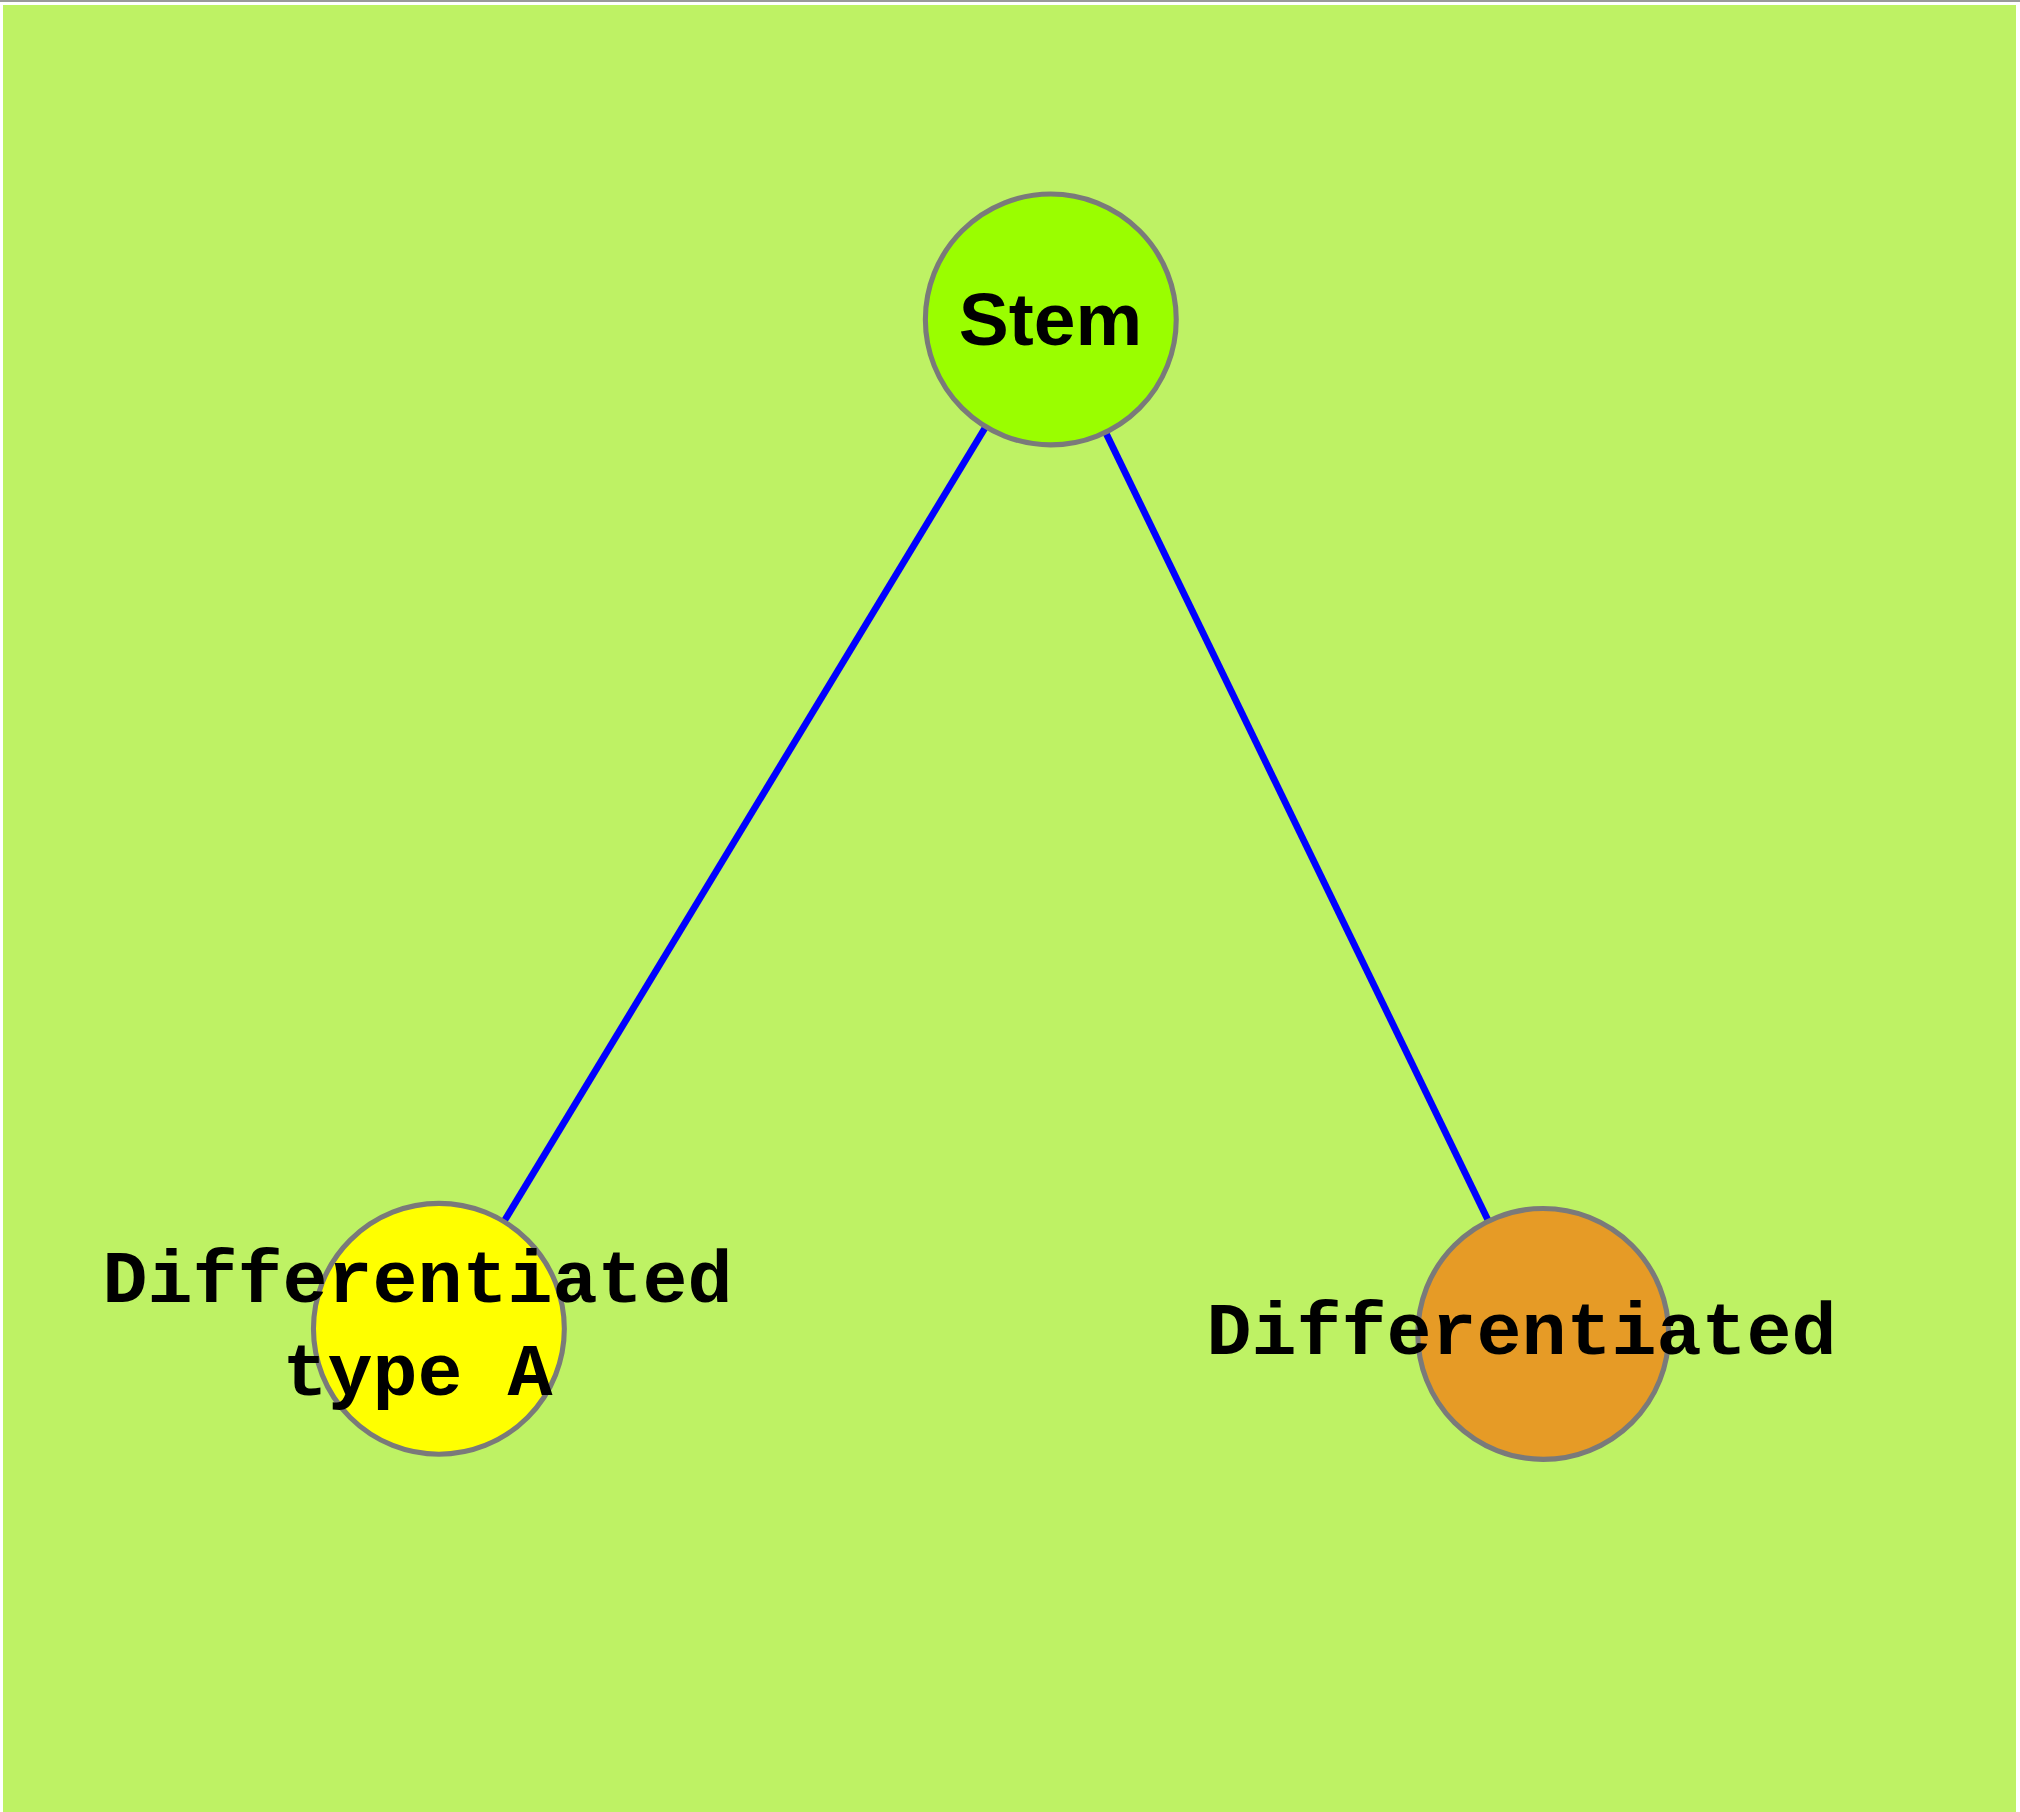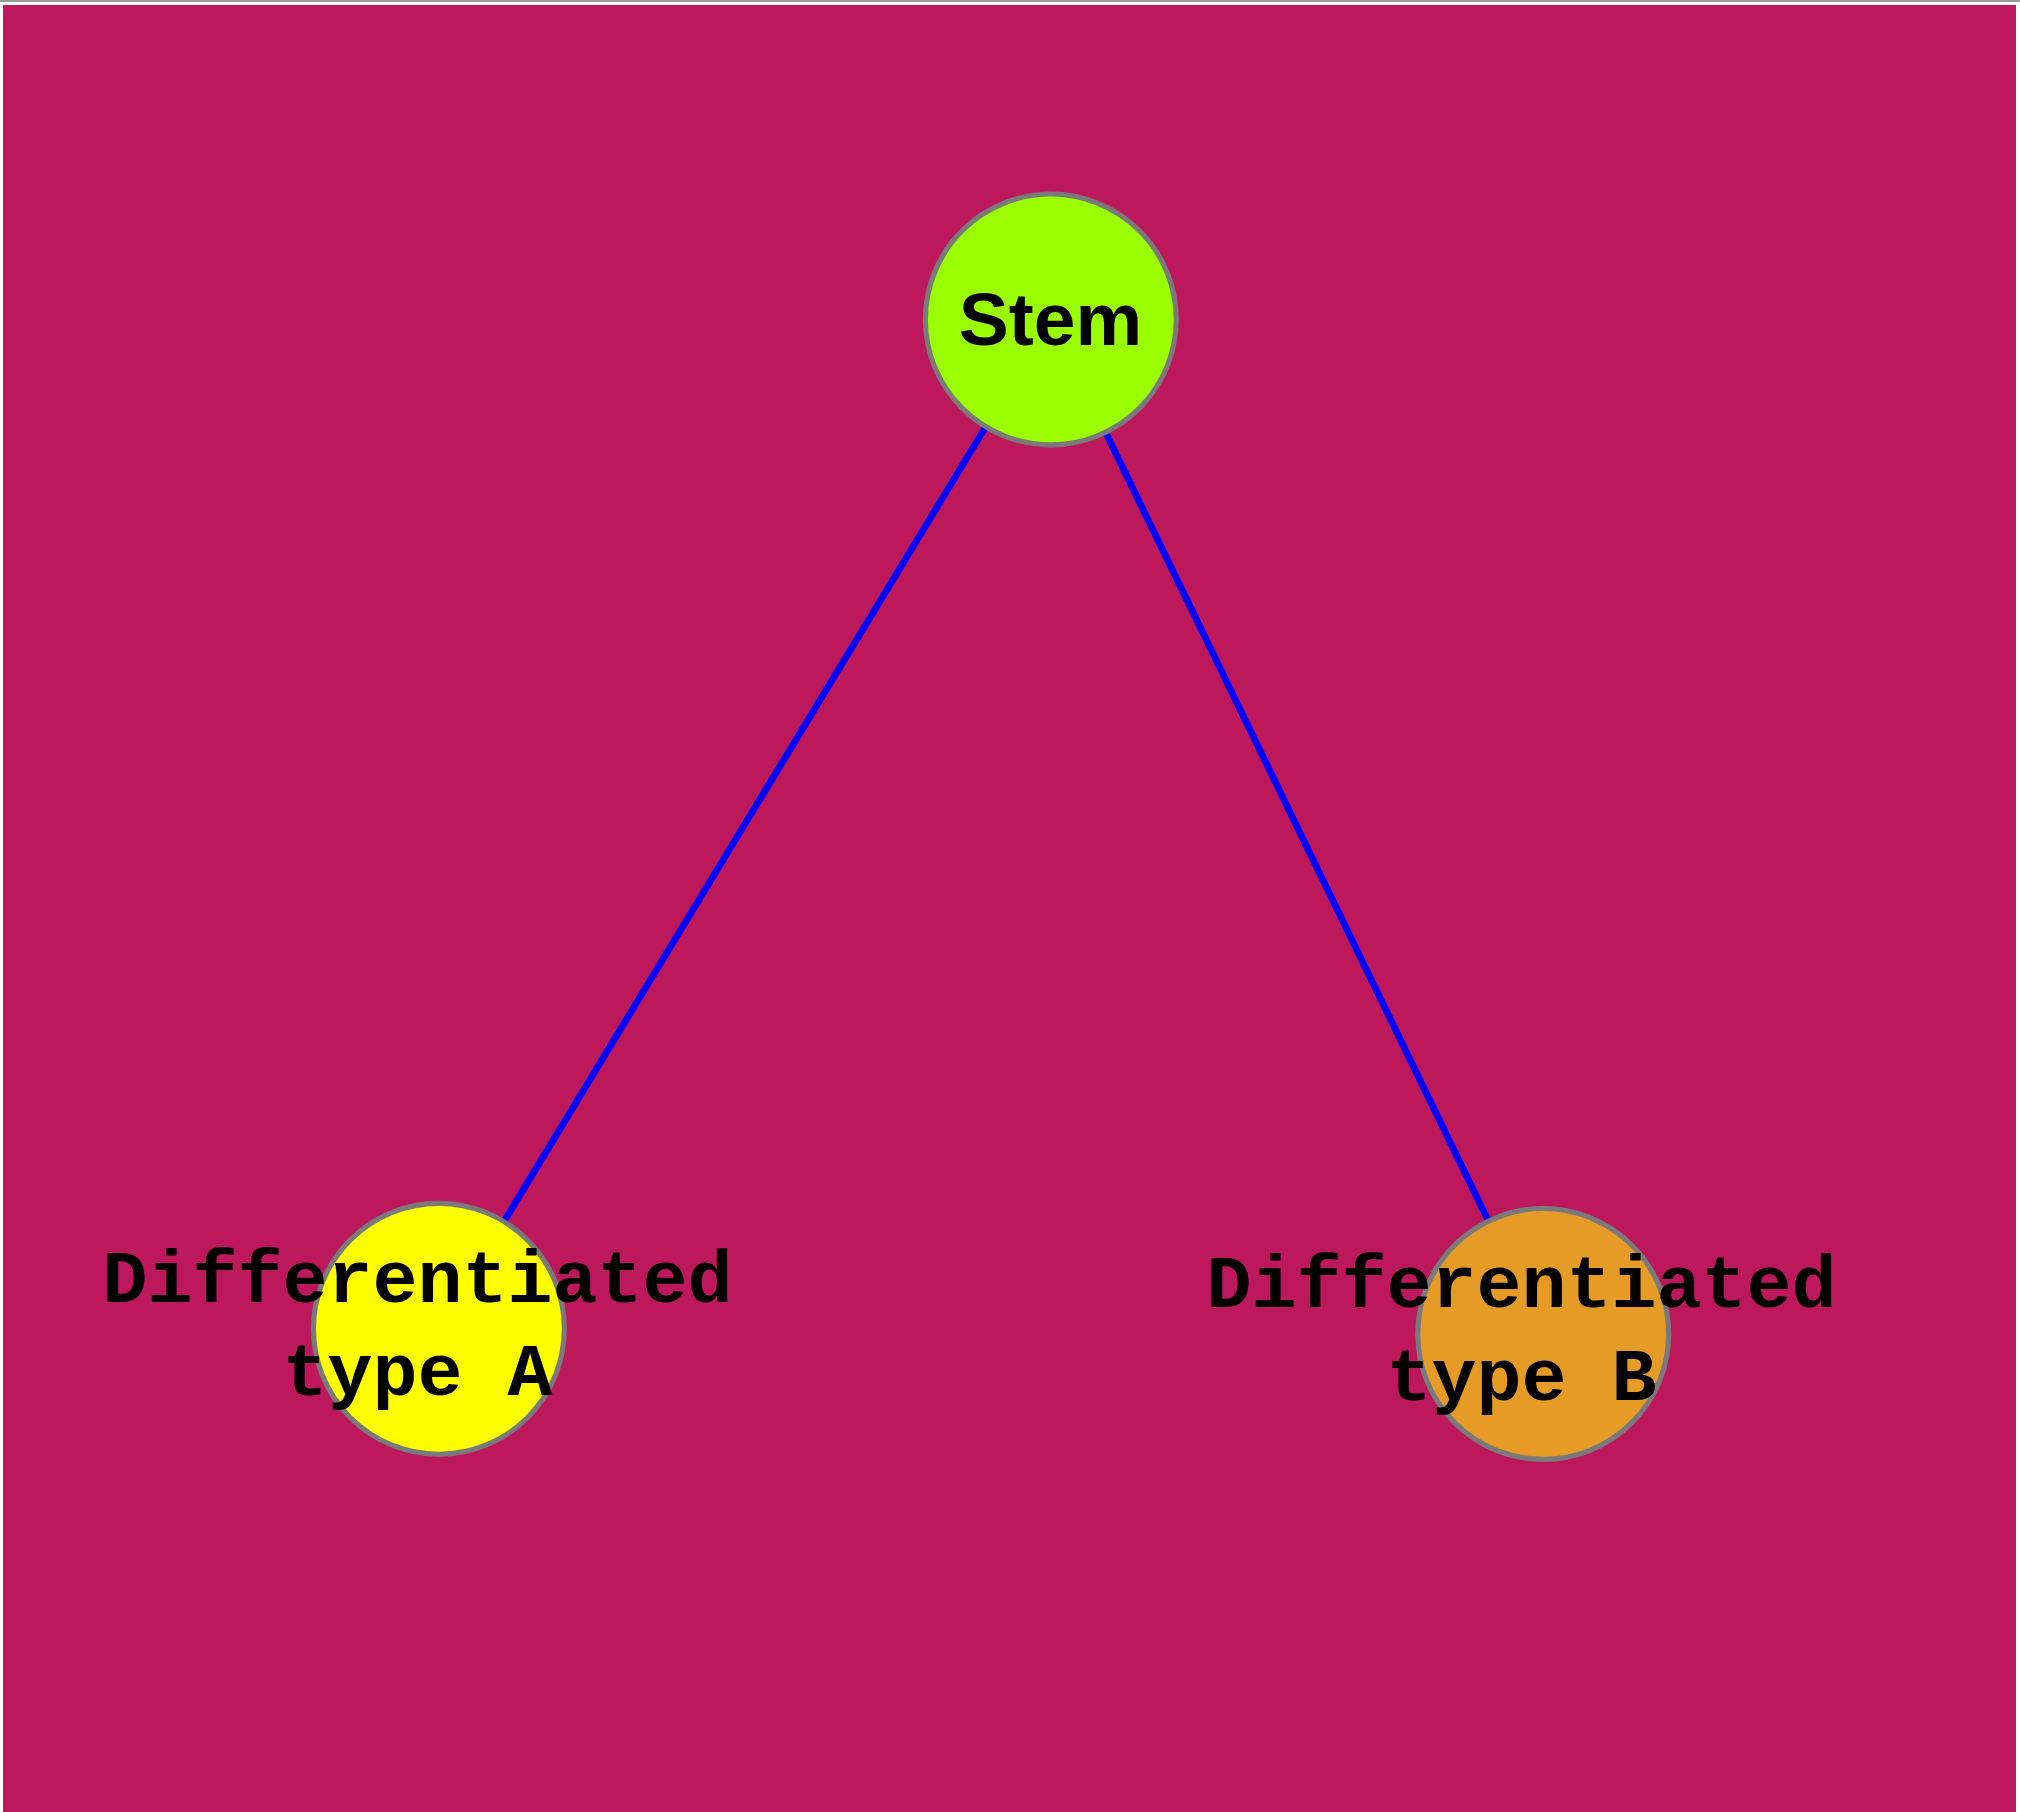--- a/index.html
+++ b/index.html
@@ -52,21 +52,21 @@
     transform: translate(calc(-50% - 21px), -50%);
     font-family: Liberation Mono, monospace;
   }
 </style>
 </head>
 <body>
 
 <div class="frame">
   <div class="top-hairline"></div>
 
-  <div class="canvas" style="background: #be185d;">
+  <div class="canvas" style="background: #bef264;">
 
     <svg class="graph" xmlns="http://www.w3.org/2000/svg" viewBox="0 0 2375 2132" width="2013" height="1807">
 
       <line stroke-linecap="butt" x1="1236" y1="371" x2="514" y2="1562" stroke="#0000FF" stroke-width="8"></line>
       <line stroke-linecap="butt" x1="1236" y1="371" x2="1817" y2="1568" stroke="#0000FF" stroke-width="8"></line>
 
       <circle cx="1236" cy="371" r="148" fill="#9AFE00" stroke="#7A7A7A" stroke-width="6"></circle>
       <circle cx="514" cy="1562" r="148" fill="#FFFF00" stroke="#7A7A7A" stroke-width="6"></circle>
       <circle cx="1817" cy="1568" r="148" fill="#E69B26" stroke="#7A7A7A" stroke-width="6"></circle>
     </svg>
@@ -75,18 +75,17 @@
       <span>Stem</span>
     </div>
 
     <div class="node-label offset-left" style="left: 436px; top: 1324px; color: rgb(0, 0, 0);">
       <span>Differentiated</span><br>
       <span>type A</span>
     </div>
 
     <div class="node-label offset-left" style="left: 1540px; top: 1329px; color: rgb(0, 0, 0);">
       <span>Differentiated</span><br>
-      <span>type B</span>
     </div>
 
   </div>
 </div>
 
 
 </body></html>

